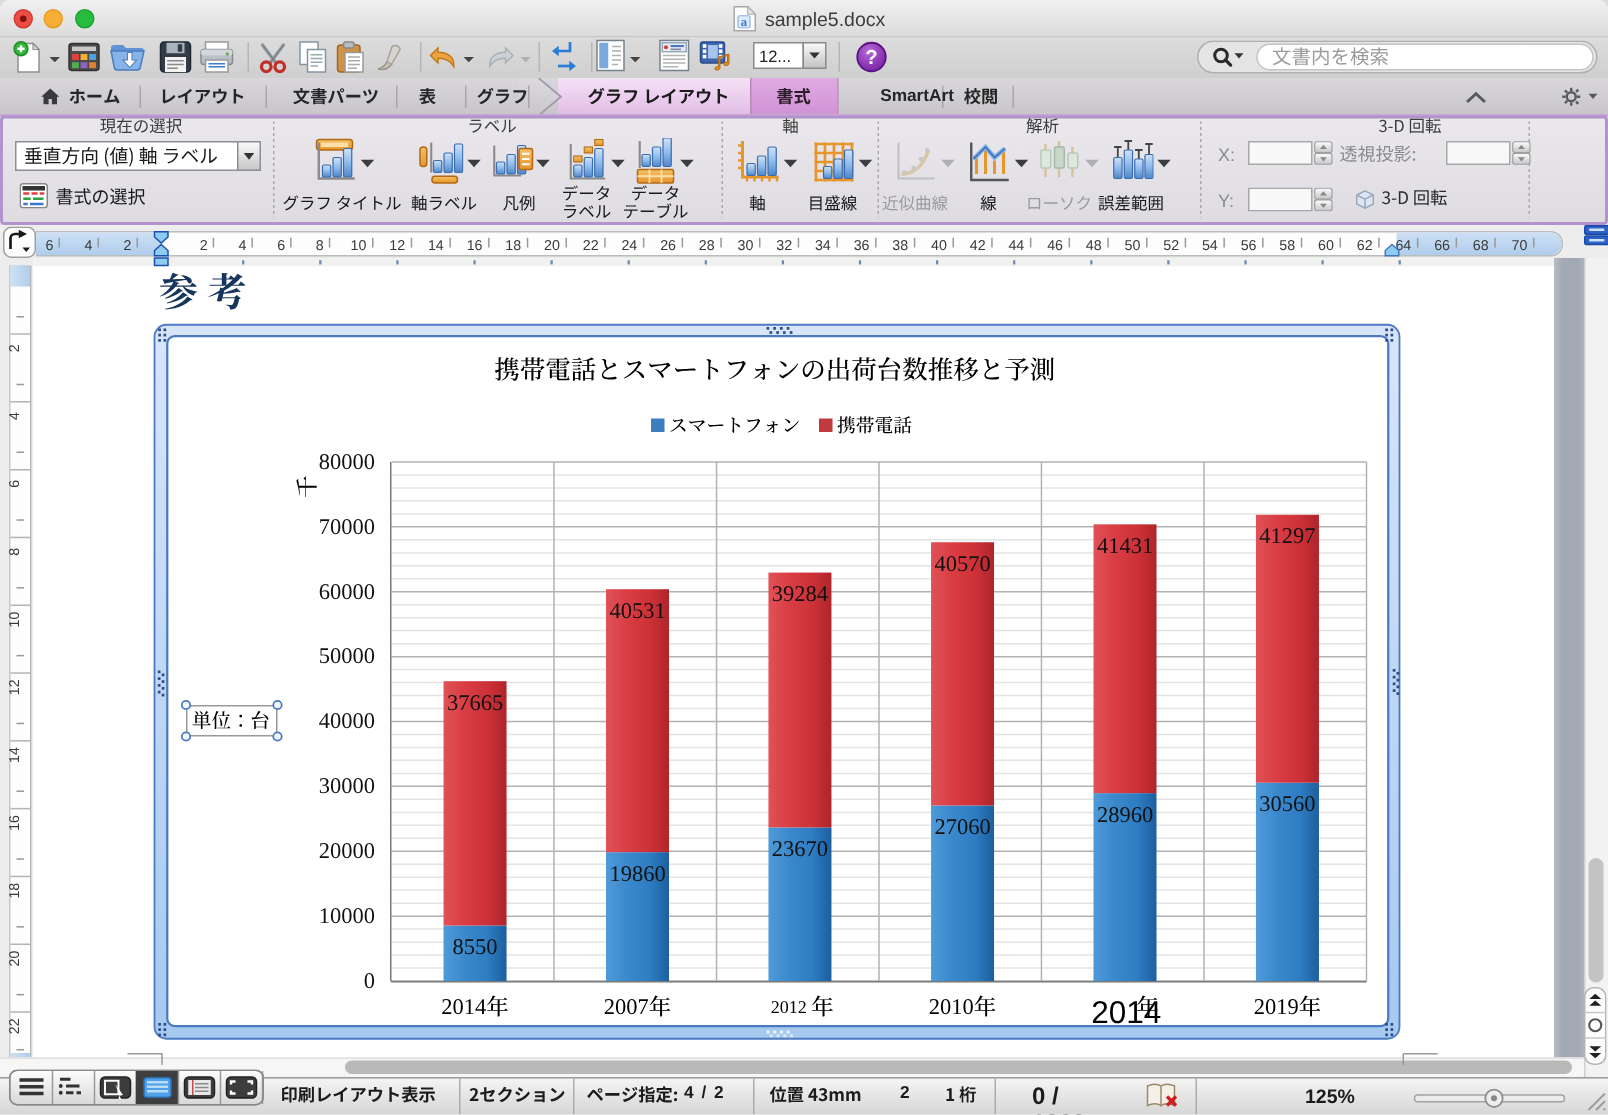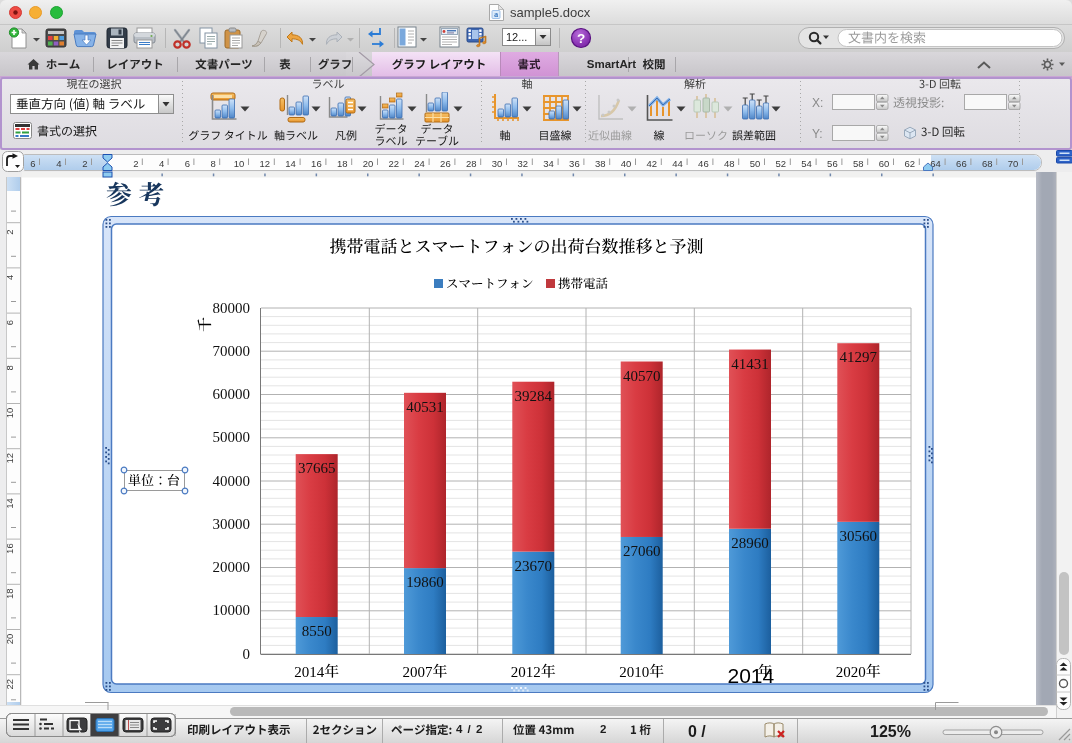--- a/index.html
+++ b/index.html
@@ -678,24 +678,24 @@
       <text x="148" y="270.5" font-size="15" fill="#111" text-anchor="end" font-family="Liberation Serif">40000</text>
       <text x="148" y="227.2" font-size="15" fill="#111" text-anchor="end" font-family="Liberation Serif">50000</text>
       <text x="148" y="184.0" font-size="15" fill="#111" text-anchor="end" font-family="Liberation Serif">60000</text>
       <text x="148" y="140.8" font-size="15" fill="#111" text-anchor="end" font-family="Liberation Serif">70000</text>
       <text x="148" y="97.5" font-size="15" fill="#111" text-anchor="end" font-family="Liberation Serif">80000</text>
     </svg>
     <div class="abs" style="left:434px;top:279px;width:9px;height:9px;background:#3b7dbf"></div>
     <div class="abs" style="left:546px;top:279px;width:9px;height:9px;background:#c0393d"></div>
     <div class="abs" style="left:294.2px;top:663.5px;width:30.0px;font-size:15px;font-family:'Liberation Serif',serif;color:#000;text-align:center">2014</div>
     <div class="abs" style="left:402.5px;top:663.5px;width:30.0px;font-size:15px;font-family:'Liberation Serif',serif;color:#000;text-align:center">2007</div>
-    <div class="abs" style="left:510.8px;top:663.5px;width:30.0px;font-size:15px;font-family:'Liberation Serif',serif;color:#000;text-align:center">2012</div>
+    <div class="abs" style="left:510.8px;top:663.5px;width:30.0px;font-size:12px;font-family:'Liberation Serif',serif;color:#000;text-align:center">2012</div>
     <div class="abs" style="left:619.2px;top:663.5px;width:30.0px;font-size:15px;font-family:'Liberation Serif',serif;color:#000;text-align:center">2010</div>
     <div class="abs" style="left:727.5px;top:663.5px;width:30.0px;font-size:21px;font-family:Liberation Sans, sans-serif;color:#000;text-align:center">2014</div>
-    <div class="abs" style="left:835.8px;top:663.5px;width:30.0px;font-size:15px;font-family:'Liberation Serif',serif;color:#000;text-align:center">2020</div>
+    <div class="abs" style="left:835.8px;top:663.5px;width:30.0px;font-size:15px;font-family:'Liberation Serif',serif;color:#000;text-align:center">2019</div>
     <div class="abs" style="left:124px;top:469.5px;width:61px;height:21px;background:#fff;border:1px solid #9a9a9a"></div>
     <svg class="abs" style="left:120px;top:465.5px" width="8" height="8">
       <circle cx="4" cy="4" r="2.8" fill="#f2f7fd" stroke="#4a7ac2" stroke-width="1.2"></circle>
     </svg>
     <svg class="abs" style="left:181px;top:465.5px" width="8" height="8">
       <circle cx="4" cy="4" r="2.8" fill="#f2f7fd" stroke="#4a7ac2" stroke-width="1.2"></circle>
     </svg>
     <svg class="abs" style="left:120px;top:486.5px" width="8" height="8">
       <circle cx="4" cy="4" r="2.8" fill="#f2f7fd" stroke="#4a7ac2" stroke-width="1.2"></circle>
     </svg>
@@ -767,21 +767,21 @@
       </g>
 <rect x="0.5" y="0.5" width="169" height="23" rx="5" fill="none" stroke="#8a8a8a"></rect>
     </svg>
     <div class="abs" style="left:456px;top:723px;font-size:11.5px;font-weight:bold;letter-spacing:1px;color:#1c1c1c">4 / 2</div>
     <div class="abs" style="left:600px;top:723px;font-size:11.5px;font-weight:bold;color:#1c1c1c">2</div>
     <div class="abs" style="left:688px;top:723px;width:56px;text-align:left;font-size:16px;font-weight:bold;color:#1c1c1c">0 / 1260</div>
     <svg class="abs" style="left:763px;top:722px" width="24" height="18" viewBox="0 0 24 18">
 <path d="M2 2c3-1.5 7-1.5 9 0v13c-2-1.5-6-1.5-9 0zM11 2c2-1.5 6-1.5 9 0v13c-3-1.5-7-1.5-9 0z" fill="#f4f0e8" stroke="#9a8a6a"></path>
 <path d="M15 9l6 6M21 9l-6 6" stroke="#cc2020" stroke-width="2.2"></path>
     </svg>
-    <div class="abs" style="left:870px;top:723px;font-size:16px;font-weight:bold;color:#1c1c1c">125%</div>
+    <div class="abs" style="left:870px;top:723px;font-size:13px;font-weight:bold;color:#1c1c1c">125%</div>
     <svg class="abs" style="left:940px;top:722px" width="130" height="20" viewBox="0 0 130 20">
 <rect x="3" y="8" width="100" height="4.5" rx="2.2" fill="#ececec" stroke="#a2a2a2" stroke-width="1"></rect>
 <circle cx="56" cy="10.2" r="5.8" fill="#ededed" stroke="#8e8e8e" stroke-width="1.2"></circle>
       <circle cx="56" cy="10.2" r="2" fill="#888"></circle>
     </svg>
     <svg class="abs" style="left:1056px;top:726px" width="16" height="17" viewBox="0 0 16 17">
 <path d="M14 3L3 14M14 8L8 14M14 13l-1 1" stroke="#9a9a9a" stroke-width="1.2"></path>
     </svg>
     <svg class="abs" style="left:0;top:0;pointer-events:none" width="1072" height="743" viewBox="0 0 1072 743">
       <g fill="#9a9a9a">

